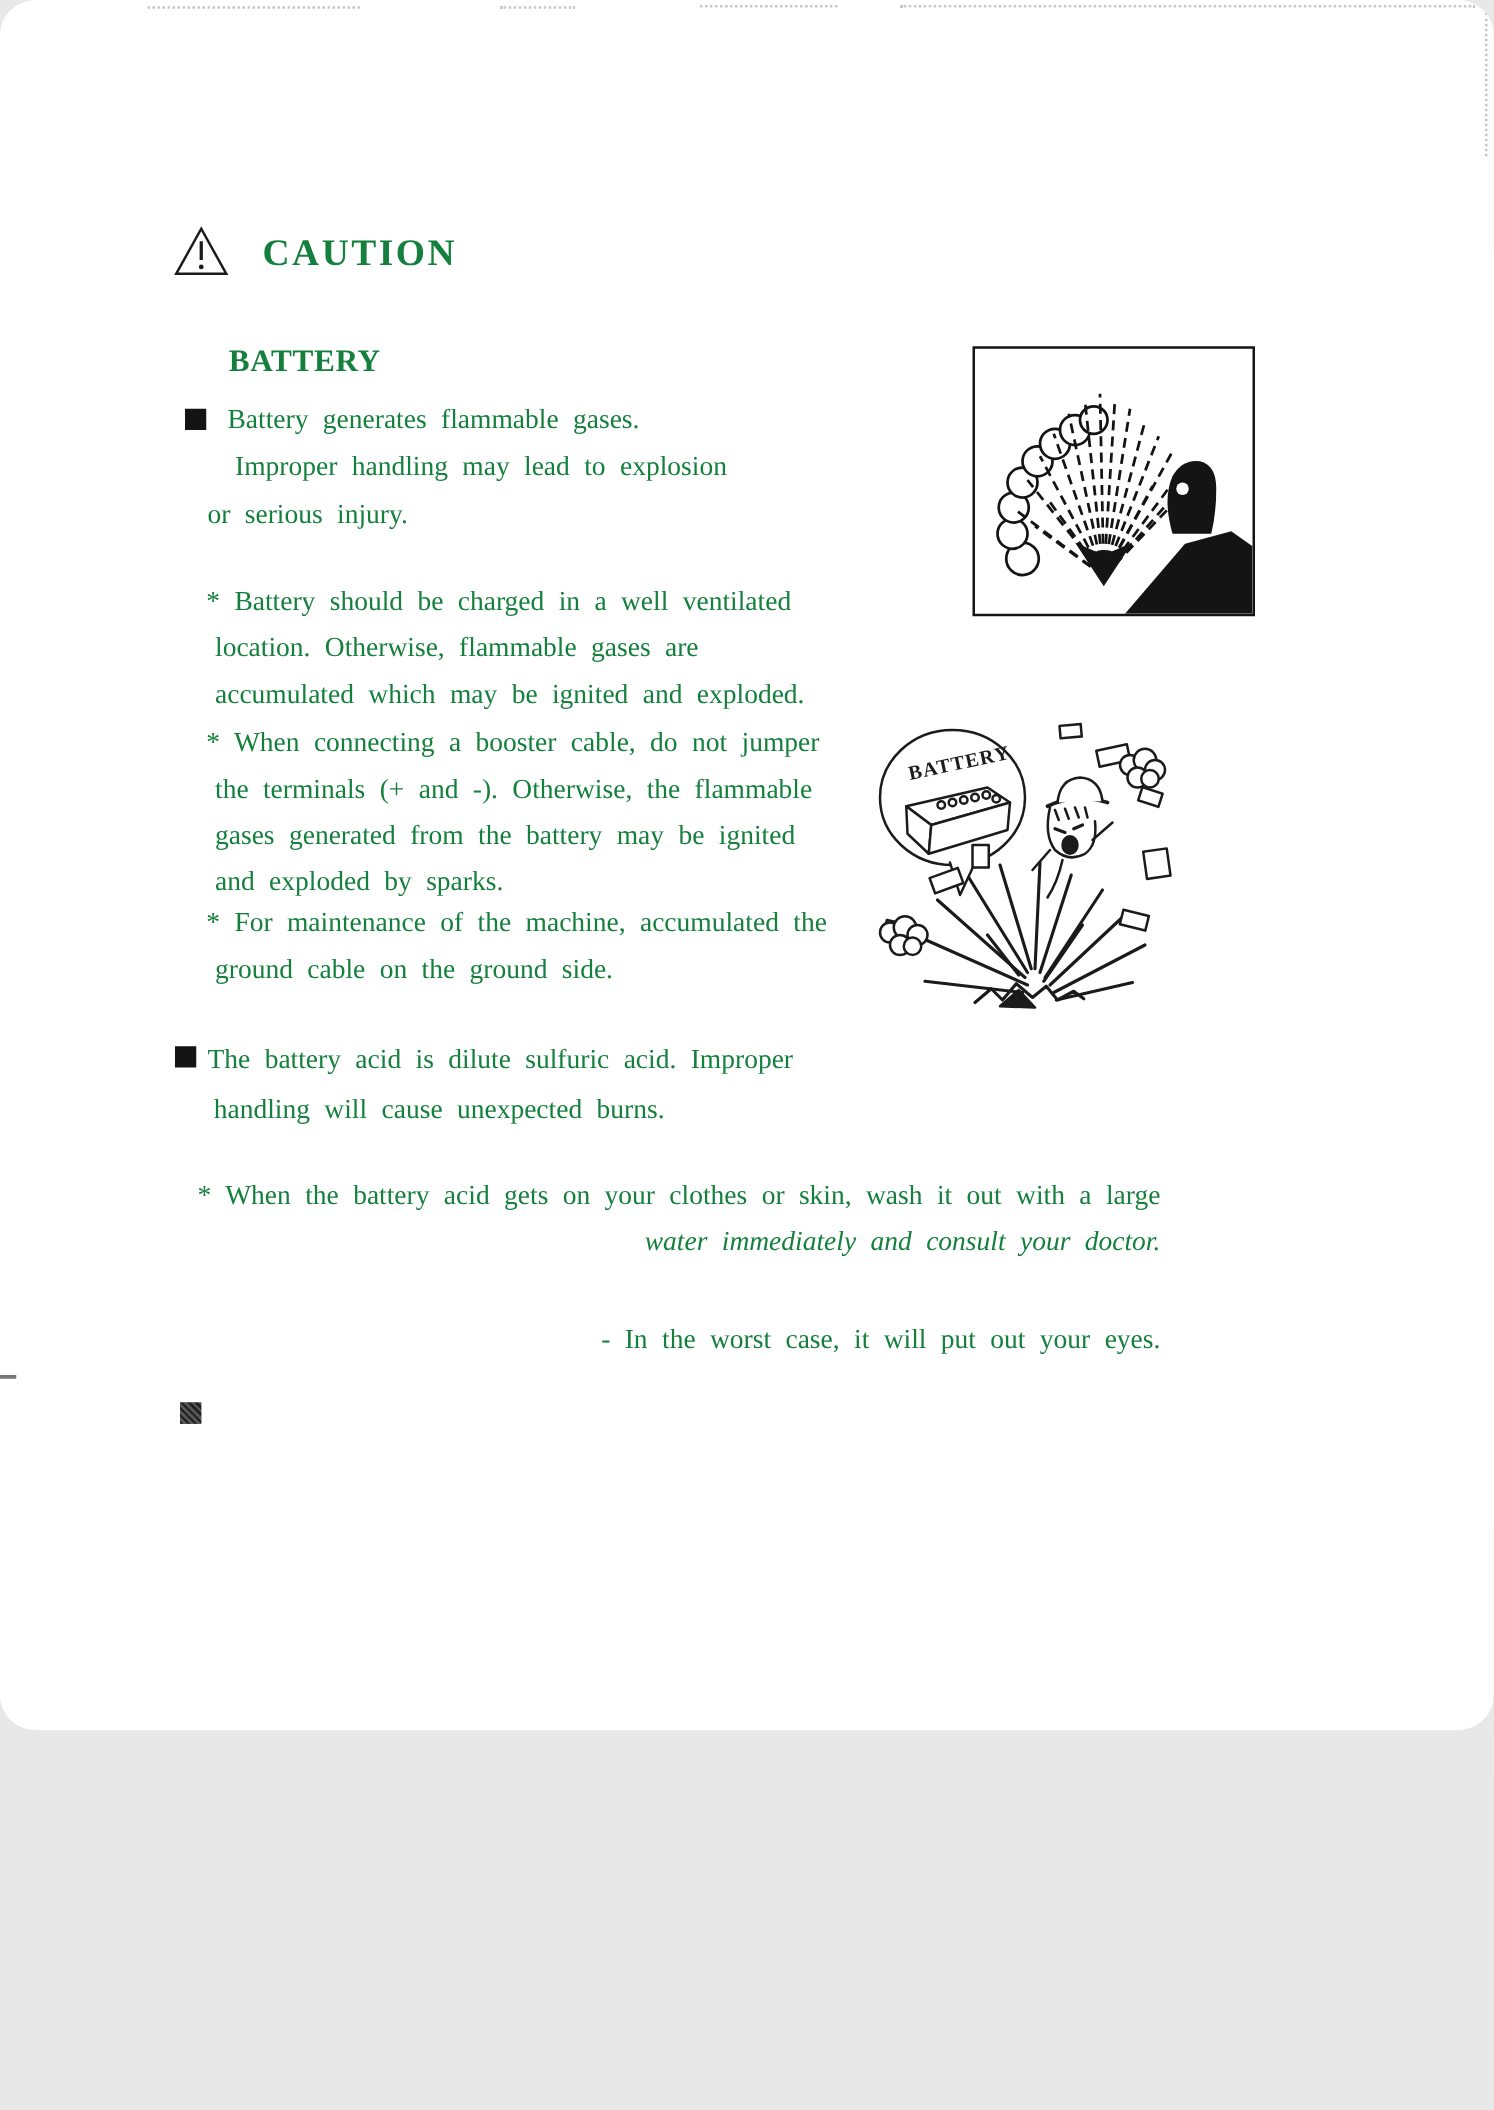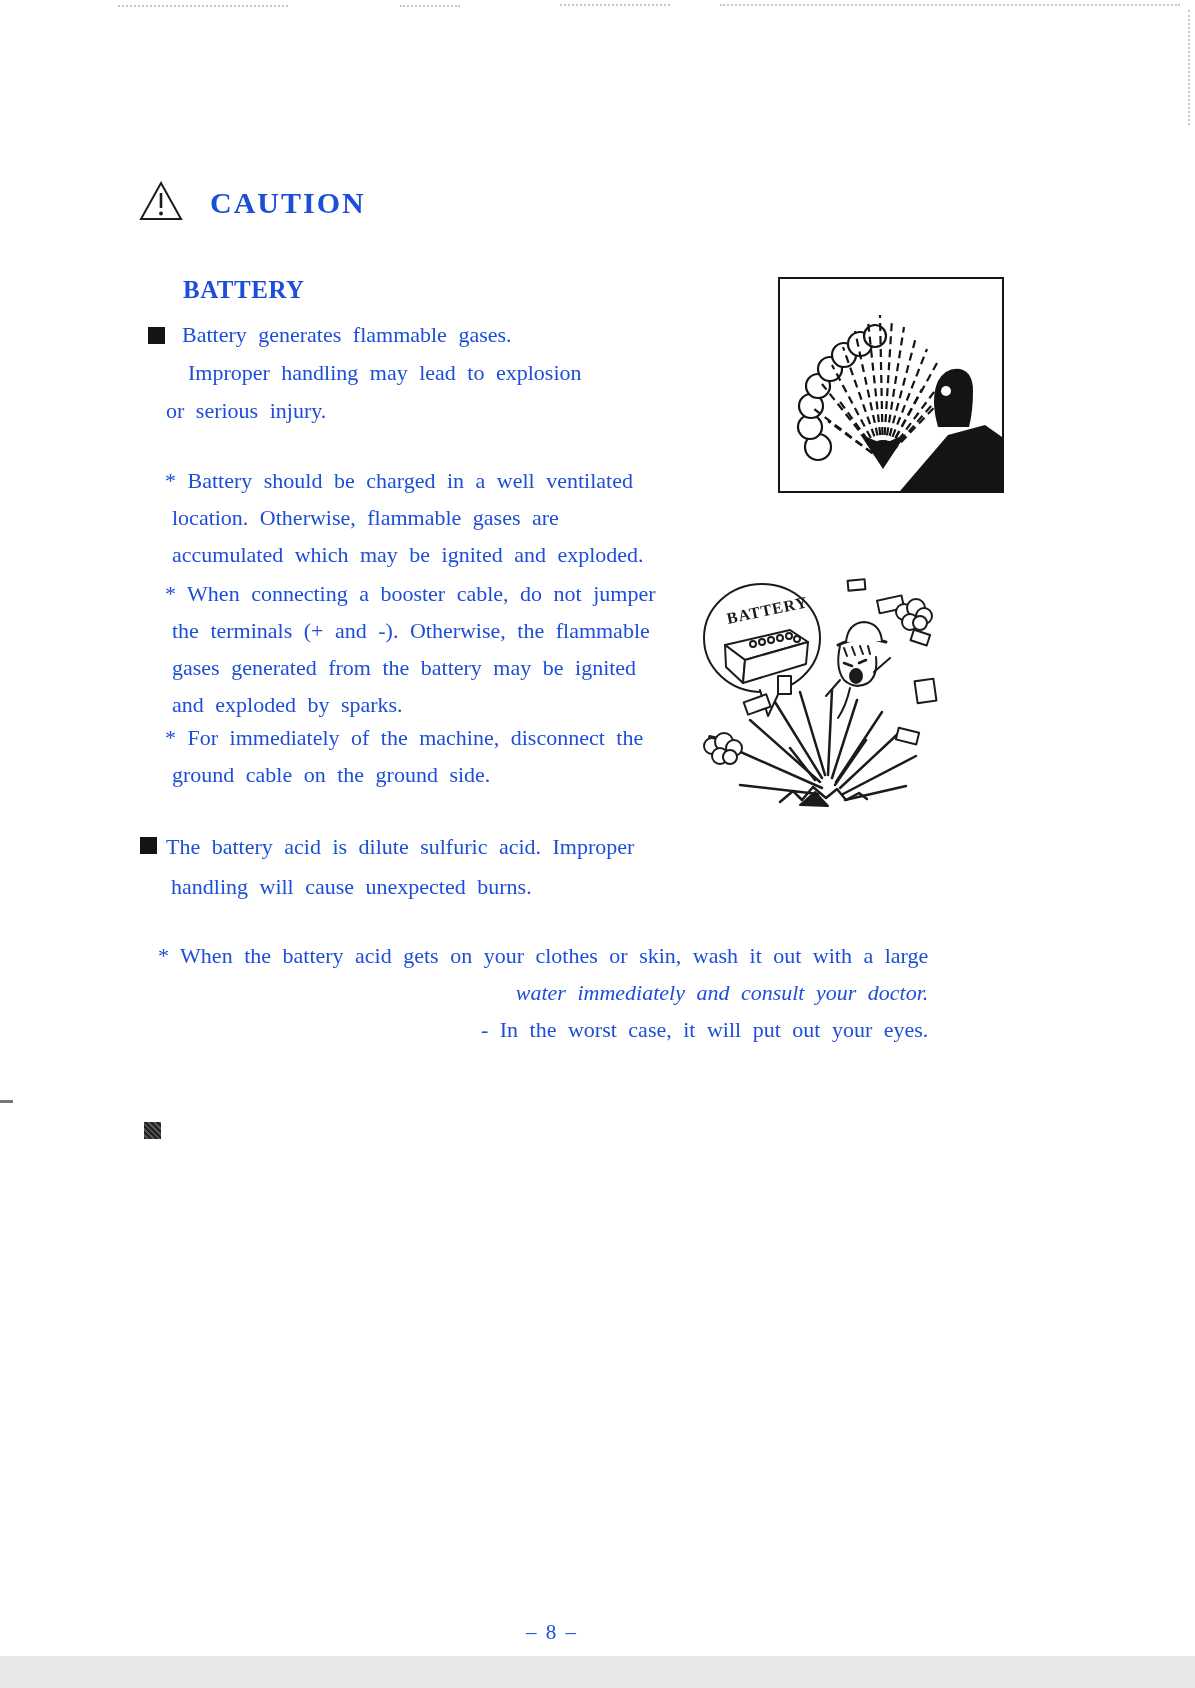--- a/index.html
+++ b/index.html
@@ -1,22 +1,23 @@
 <!DOCTYPE html>
 <html><head>
 <meta charset="utf-8">
 <style>
   html,body{margin:0;padding:0;background:#e8e8e8;}
   .page{
     position:relative;
-    width:1195px;height:1656px;
+    width:1195px;height:1384px;
     background:#ffffff;
     font-family:"Liberation Serif","DejaVu Serif",serif;
-    color:#1d4ed8;
+    color:#15803d;
     overflow:hidden;
+    border-radius:28px;
   }
   .abs{position:absolute;}
   .line{
     font-size:22px;
     line-height:37px;
     word-spacing:6px;
     white-space:nowrap;
   }
   .p38 .line{line-height:38px;}
   .p40 .line{line-height:40px;}
@@ -76,34 +77,34 @@
   </div>
 
   <div class="abs" style="top:575px;left:165px;">
     <div class="line">* When connecting a booster cable, do not jumper</div>
     <div class="line" style="padding-left:7px;">the terminals (+ and -). Otherwise, the flammable</div>
     <div class="line" style="padding-left:7px;">gases generated from the battery may be ignited</div>
     <div class="line" style="padding-left:7px;">and exploded by sparks.</div>
   </div>
 
   <div class="abs" style="top:719px;left:165px;">
-    <div class="line">* For immediately of the machine, disconnect the</div>
+    <div class="line">* For maintenance of the machine, accumulated the</div>
     <div class="line" style="padding-left:7px;">ground cable on the ground side.</div>
   </div>
 
   <div class="abs sq" style="top:837px;left:140px;"></div>
   <div class="abs p40" style="top:827px;left:166px;">
     <div class="line">The battery acid is dilute sulfuric acid. Improper</div>
     <div class="line" style="padding-left:5px;">handling will cause unexpected burns.</div>
   </div>
 
   <div class="abs" style="top:937px;left:158px;text-align:right;">
     <div class="line">* When the battery acid gets on your clothes or skin, wash it out with a large</div>
     <div class="line" style="padding-left:24px;font-style:italic;">water immediately and consult your doctor.</div>
-    <div class="line" style="padding-left:10px;">- In the worst case, it will put out your eyes.</div>
+    <div class="line" style="padding-left:10px;margin-top:41px;">- In the worst case, it will put out your eyes.</div>
   </div>
 
   <div class="abs sq hatch" style="top:1122px;left:144px;"></div>
 
   <div class="abs fig-box" style="top:277px;left:778px;width:222px;height:212px;">
     <svg width="222" height="212" viewBox="0 0 222 212">
       <g fill="#fff" stroke="#141414" stroke-width="2.2">
         <circle cx="38" cy="168" r="13"></circle>
           <circle cx="30" cy="148" r="12"></circle>
         <circle cx="31" cy="127" r="12"></circle>

